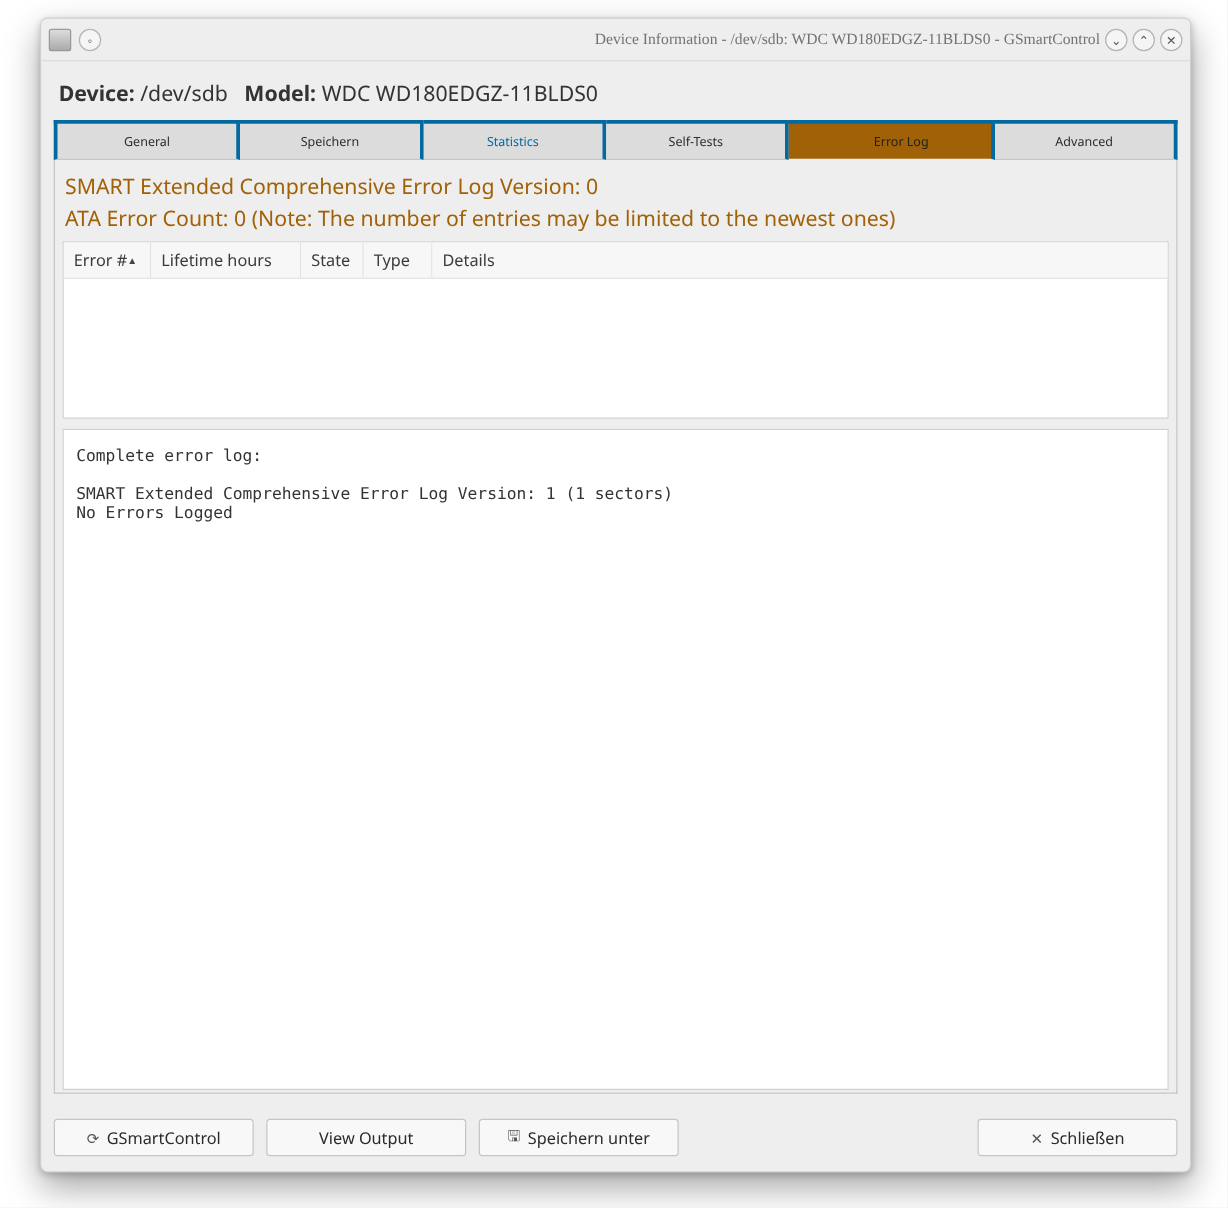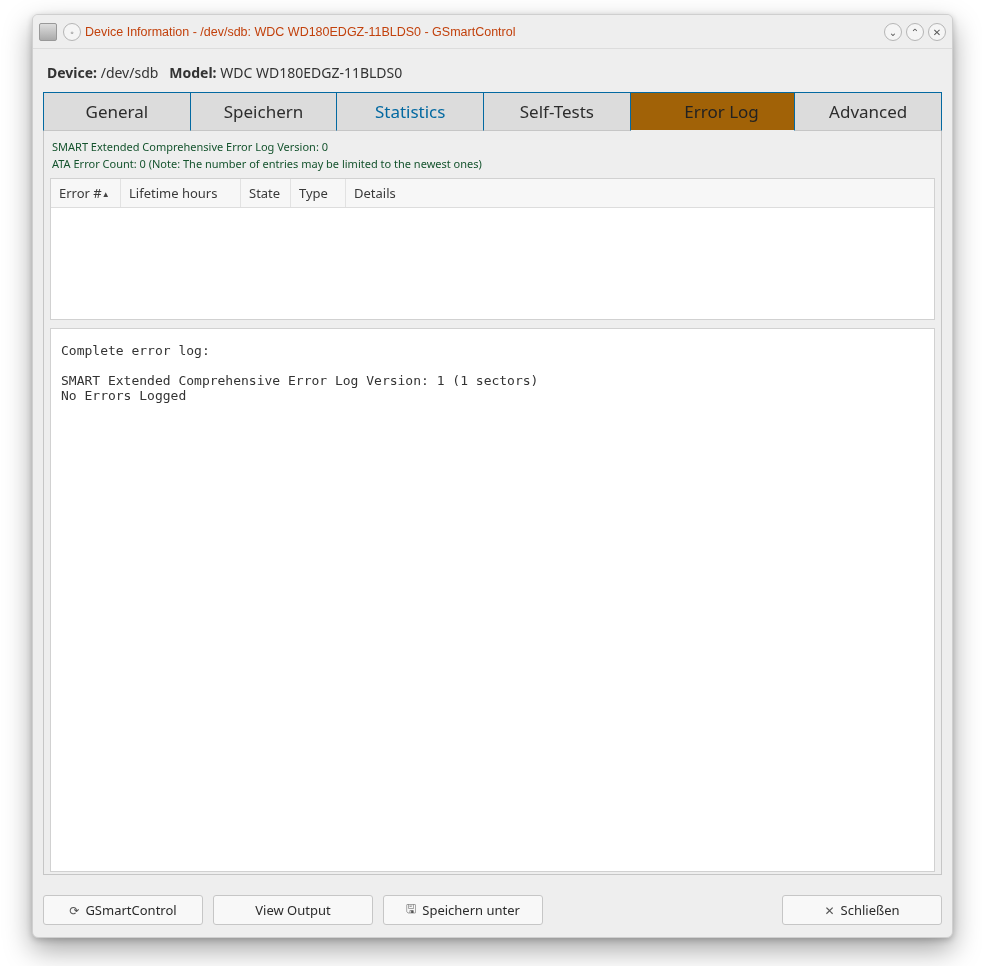--- a/index.html
+++ b/index.html
@@ -46,49 +46,49 @@
   width: 18px; height: 18px;
   border: 1px solid #b5b5b5;
   border-radius: 50%;
   background: #f5f5f5;
   display: flex; align-items: center; justify-content: center;
   cursor: pointer;
   font-size: 10px; color: #555;
 }
 .titlebar .title-text {
   flex: 1;
-  text-align: left;
-  font-family: Liberation Sans, sans-serif;
+  text-align: right;
+  font-family: Liberation Serif, serif;
   font-size: 12.5px;
-  color: #c2410c;
+  color: #737373;
 }
 .titlebar .right-controls { display: flex; gap: 4px; }
 .content {
   flex: 1;
   display: flex;
   flex-direction: column;
   padding: 10px 10px 10px 10px;
 }
 .device-line {
-  font-size: 14px;
+  font-size: 17px;
   padding: 4px 4px 10px 4px;
 }
 .device-line .lbl { font-weight: bold; }
 .tabbar {
   display: flex;
   width: 100%;
   background: #eeeeee;
 }
 .tab {
   flex: 1;
   text-align: center;
   padding: 7px 0;
-  font-size: 17px;
+  font-size: 10px;
   background: #dcdcdc;
-  border: 1px solid #0369a1;
+  border: 3px solid #0369a1;
   border-bottom: 1px solid #c6c6c6;
   cursor: pointer;
   color: #2d2d2d;
 }
 .tab + .tab { border-left: none; }
 .tab.stats { color: #0369a1; }
 .tab.active {
   background: #a16207;
   border-bottom: 1px solid #eeeeee;
   color: #222;
@@ -98,22 +98,22 @@
   border: 1px solid #c6c6c6;
   border-top: none;
   background: #eeeeee;
   flex: 1;
   display: flex;
   flex-direction: column;
   padding: 4px 0 0 0;
 }
 .info-lines {
   padding: 4px 8px 6px 8px;
-  font-size: 11px;
-  color: #14532d;
+  font-size: 17px;
+  color: #a16207;
   line-height: 1.5;
 }
 .table-wrap {
   border: 1px solid #d1d1d1;
   background: #fff;
   margin: 0 6px;
   height: 142px;
   overflow: auto;
 }
 .thead {

